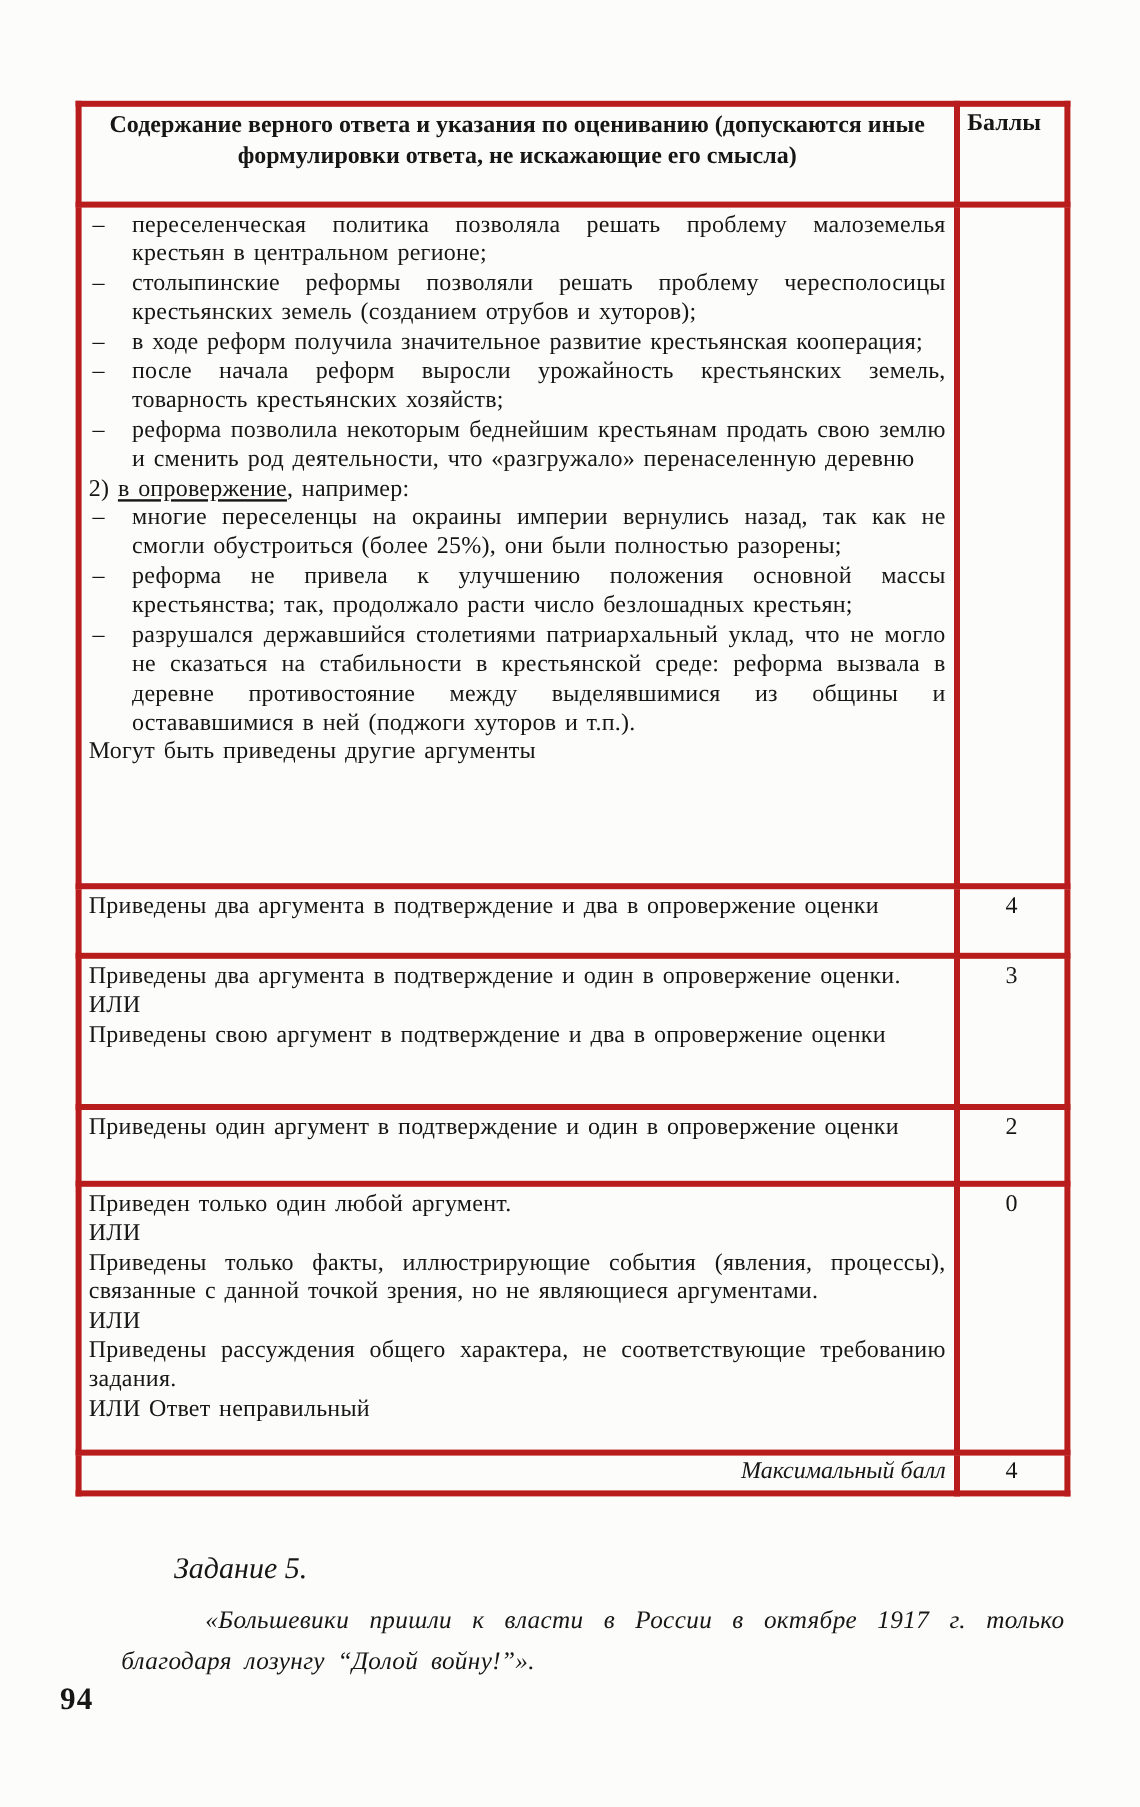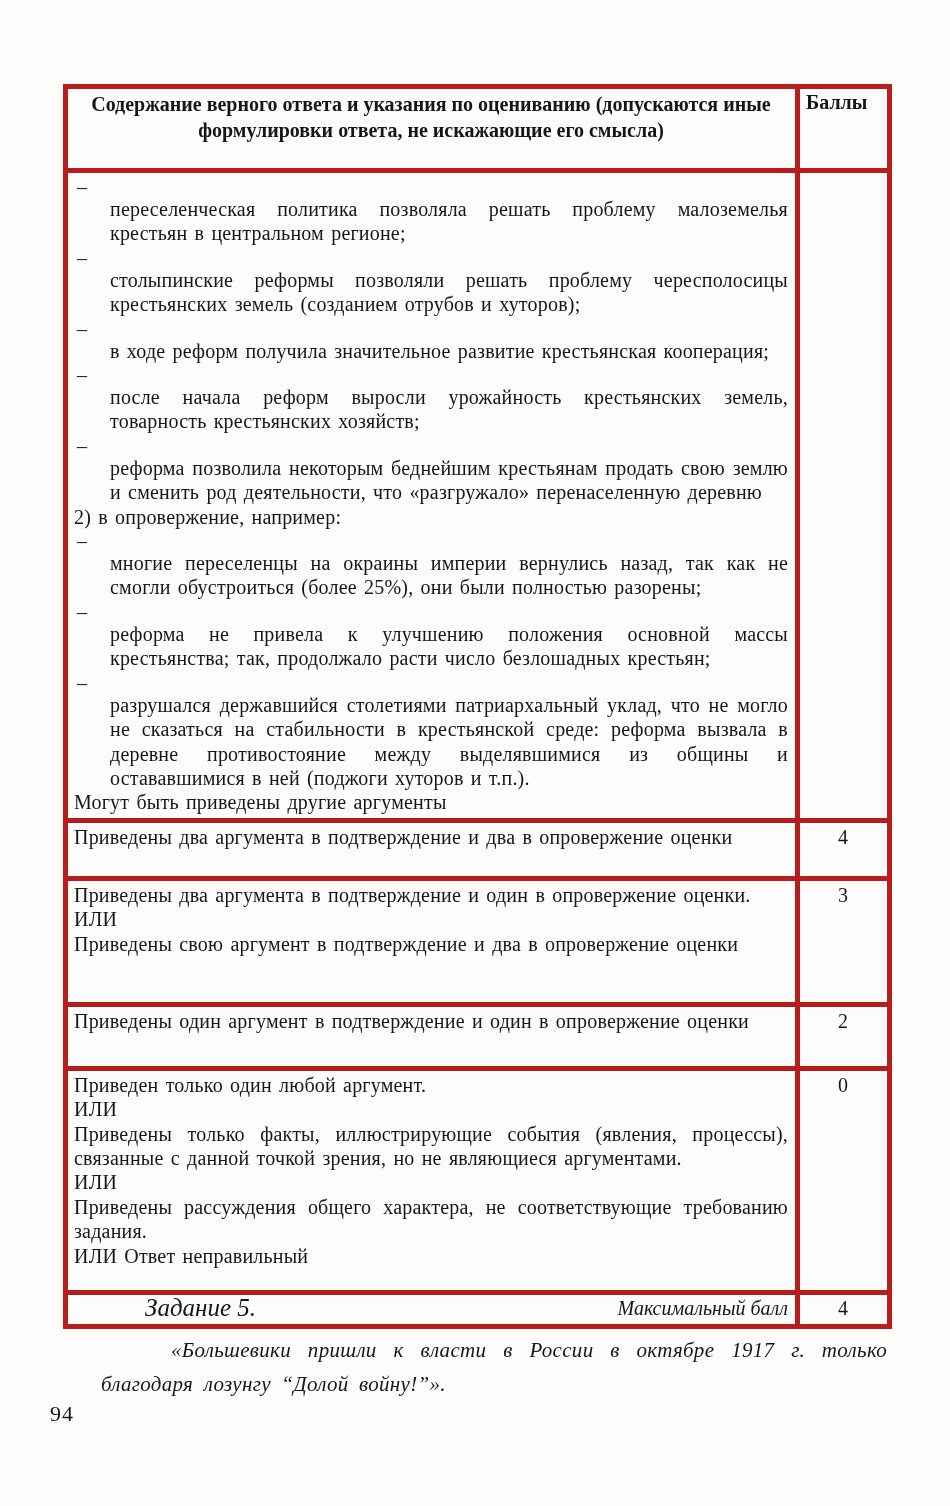--- a/index.html
+++ b/index.html
@@ -61,23 +61,23 @@
   .h-r1  { height: 68px;  }
   .h-r0  { height: 214px; }
   .h-max { height: 24px;  }
   
   .ditem { display: flex; }
   .ditem .dash {
     flex: 0 0 33px;
     text-align: left;
     padding-left: 3px;
   }
-  .ditem .dtext { flex: 1; text-align: justify; margin-top: 22px; }
+  .ditem .dtext { flex: 1; text-align: justify; }
   .subhead { text-align: left; }
-  .subhead .u { text-underline-offset: 3px; }
+  .subhead .u { text-decoration: underline; text-underline-offset: 3px; }
   .note { text-align: left; }
   .rline { text-align: justify; }
   td.max-label {
     text-align: right;
     font-style: italic;
     padding-right: 9px;
     padding-top: 1px;
     padding-bottom: 1px;
     font-size: 20px;
     line-height: 22px;
@@ -111,22 +111,23 @@
     text-align: justify;
     text-indent: 70px;
     letter-spacing: 0.3px;
     word-spacing: 5px;
     margin-left: 38px;
   }
   .page-number {
     position: absolute;
     left: 50px;
     top: 1401px;
-    font-size: 22px;
+    font-size: 26px;
     letter-spacing: 1px;
+    font-weight: bold;
   }
 </style>
 </head>
 <body>
 
 <table class="rubric">
   <colgroup>
       <col class="c-content">
       <col class="c-score">
     </colgroup>

